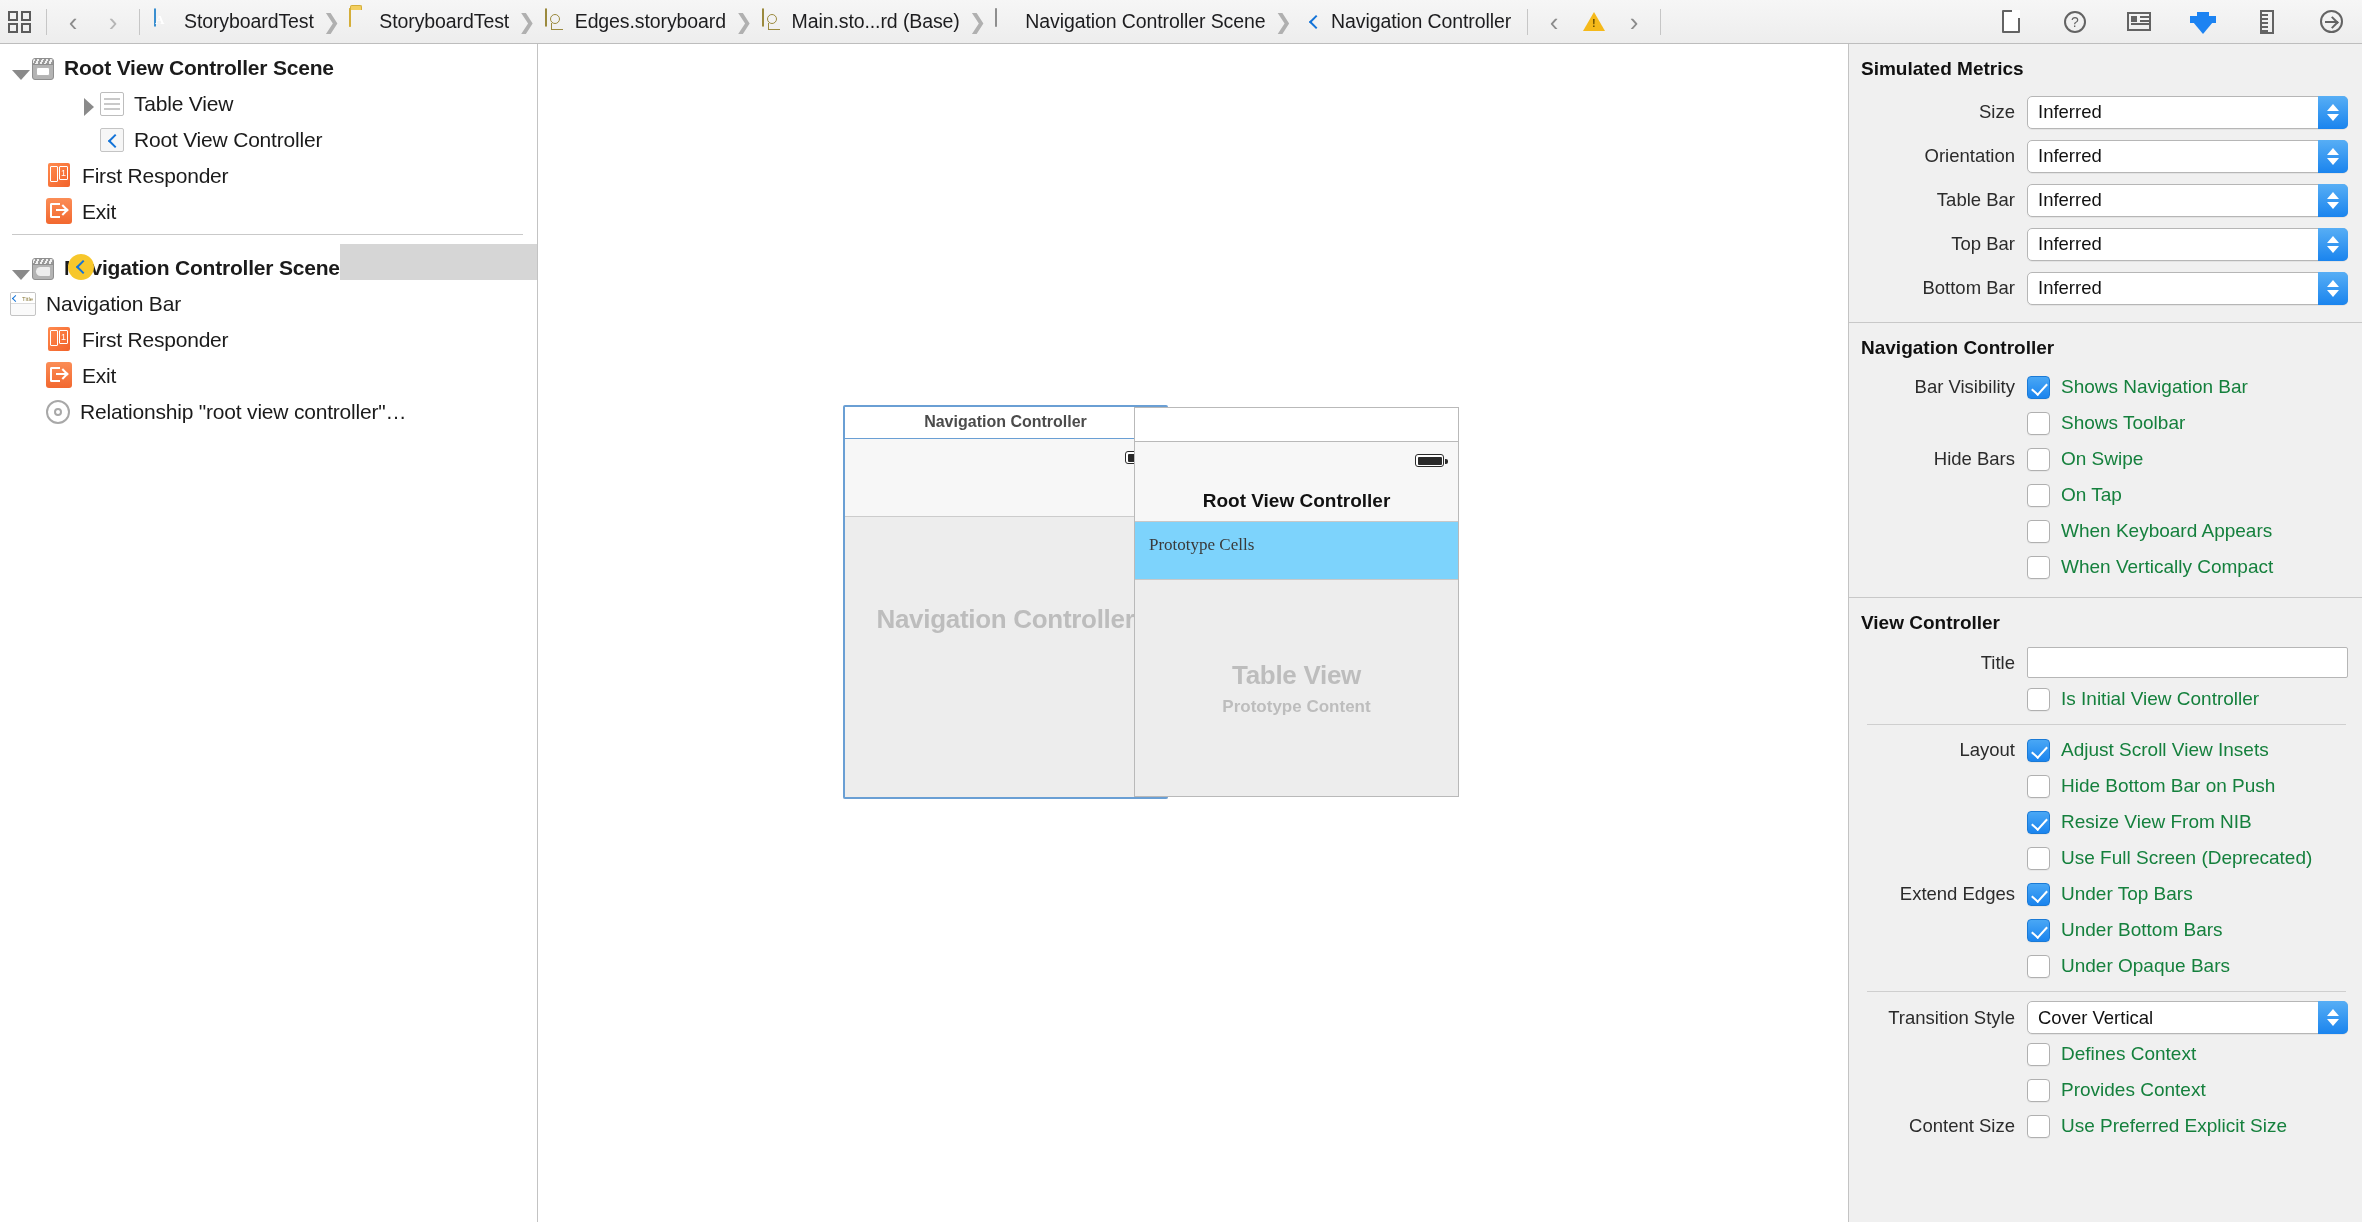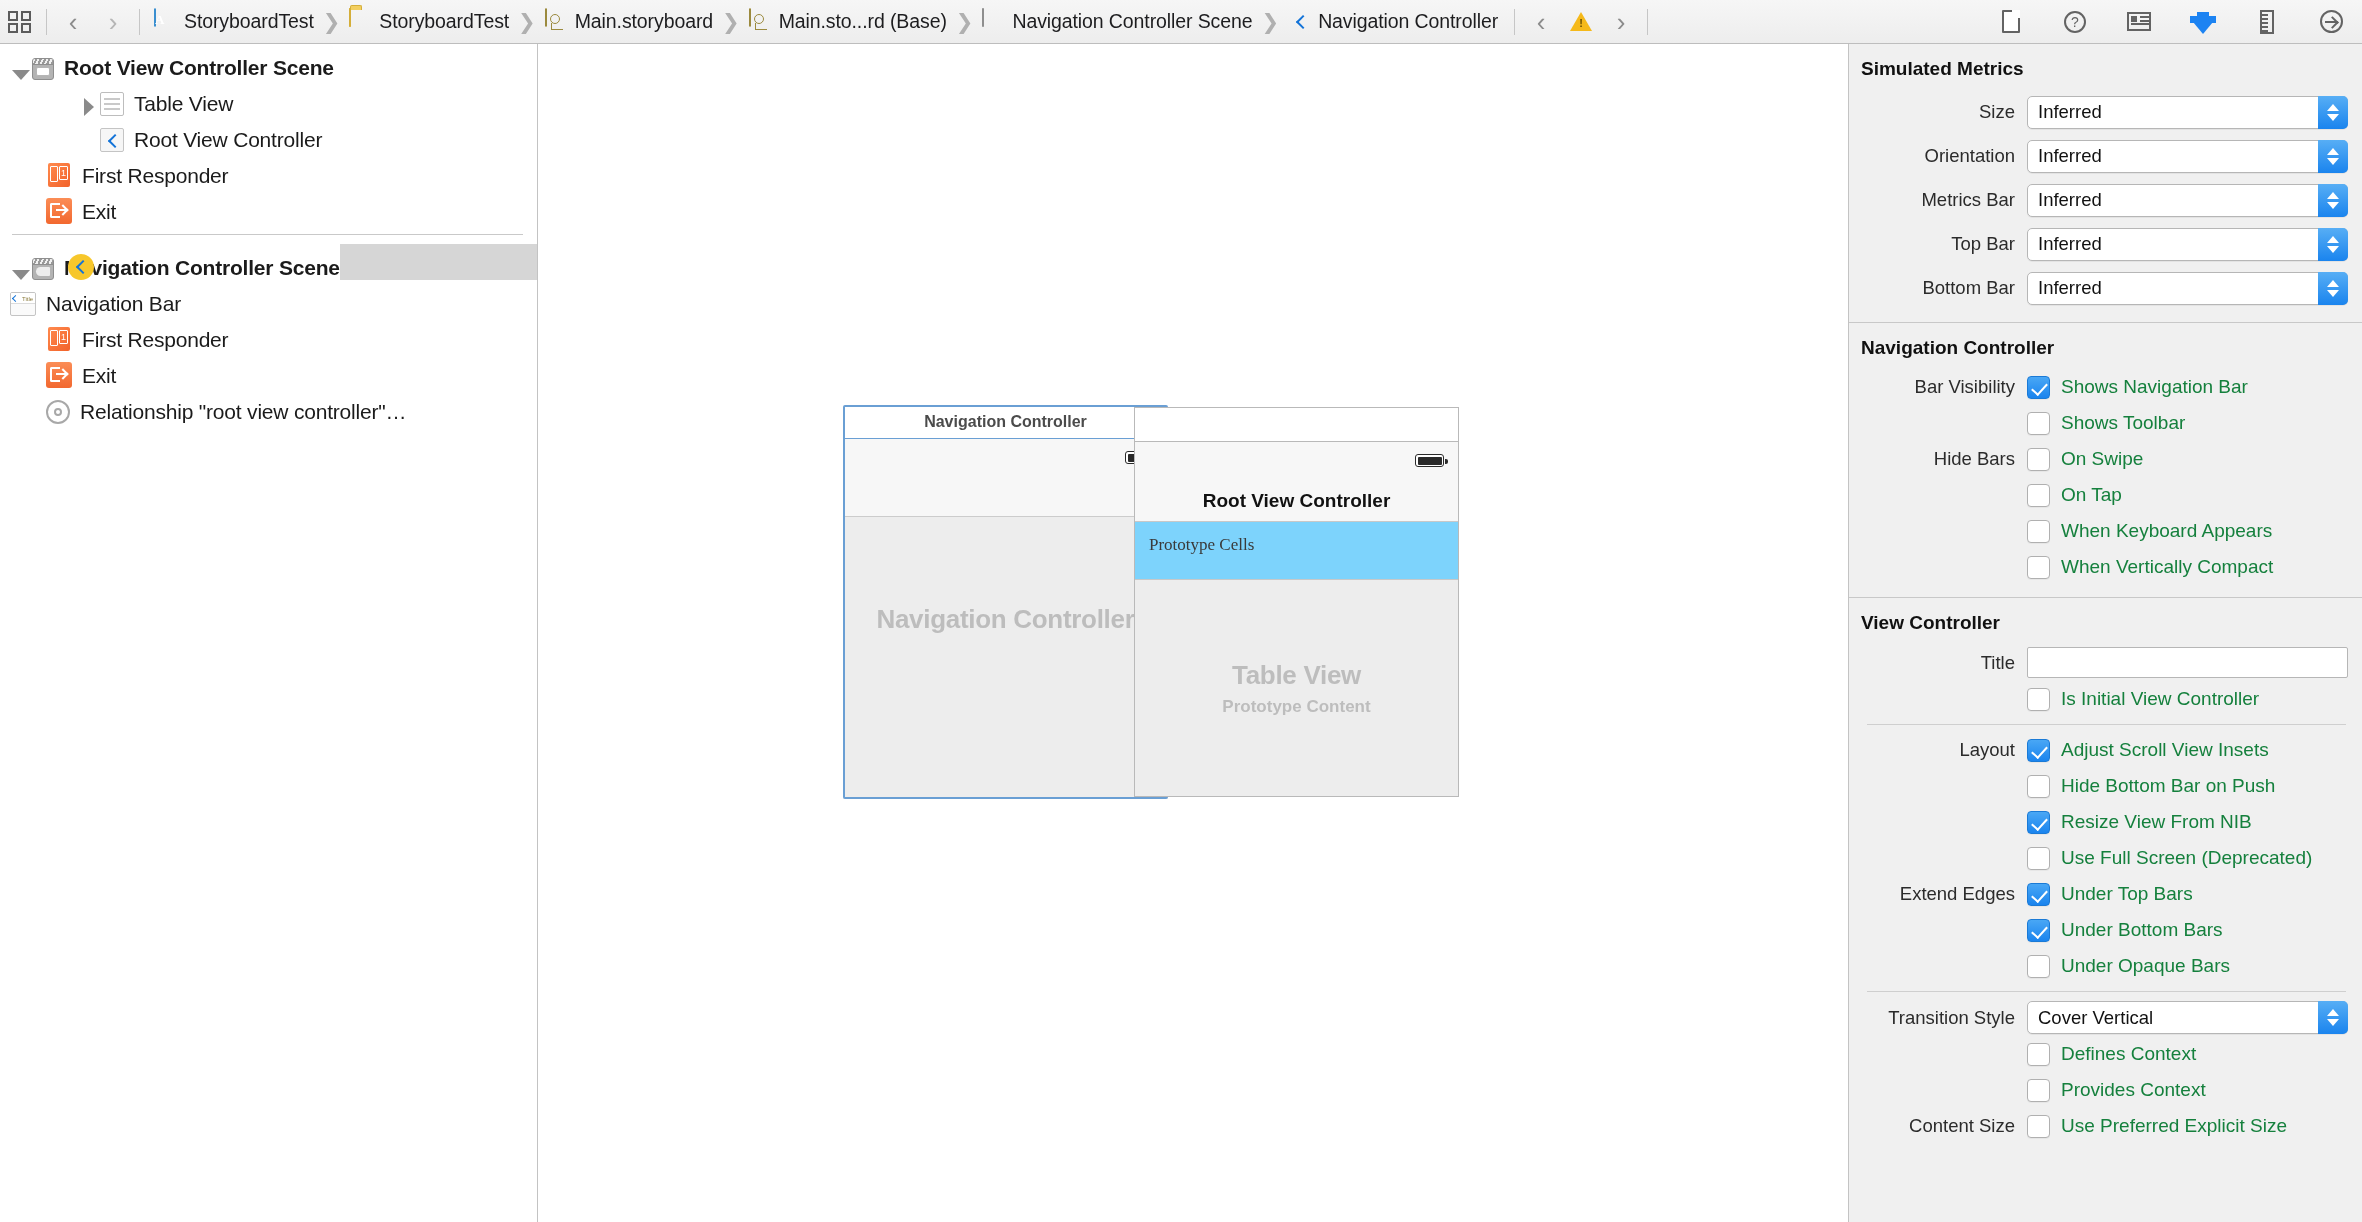--- a/index.html
+++ b/index.html
@@ -277,21 +277,21 @@
         <span class="clabel">StoryboardTest</span>
       </div>
       <span class="chev">❯</span>
       <div class="crumb">
         <span class="crumb-icon"><span class="ic-folder"></span></span>
         <span class="clabel">StoryboardTest</span>
       </div>
       <span class="chev">❯</span>
       <div class="crumb">
         <span class="crumb-icon"><span class="ic-storyboard"></span></span>
-        <span class="clabel">Main.storyboard</span>
+        <span class="clabel">Edges.storyboard</span>
       </div>
       <span class="chev">❯</span>
       <div class="crumb">
         <span class="crumb-icon"><span class="ic-storyboard"></span></span>
         <span class="clabel">Main.sto...rd (Base)</span>
       </div>
       <span class="chev">❯</span>
       <div class="crumb">
         <span class="crumb-icon">
           <span class="ic-scene navtype"><span class="hatch"></span><span class="body"></span></span>
@@ -526,21 +526,21 @@
           <div class="popup">
             <span class="pval">Inferred</span>
             <span class="stepper">
                 <i class="up"></i>
                 <i class="dn"></i>
               </span>
           </div>
         </div>
 
         <div class="row">
-          <span class="lbl">Metrics Bar</span>
+          <span class="lbl">Table Bar</span>
           <div class="popup">
             <span class="pval">Inferred</span>
             <span class="stepper">
                 <i class="up"></i>
                 <i class="dn"></i>
               </span>
           </div>
         </div>
 
         <div class="row">

